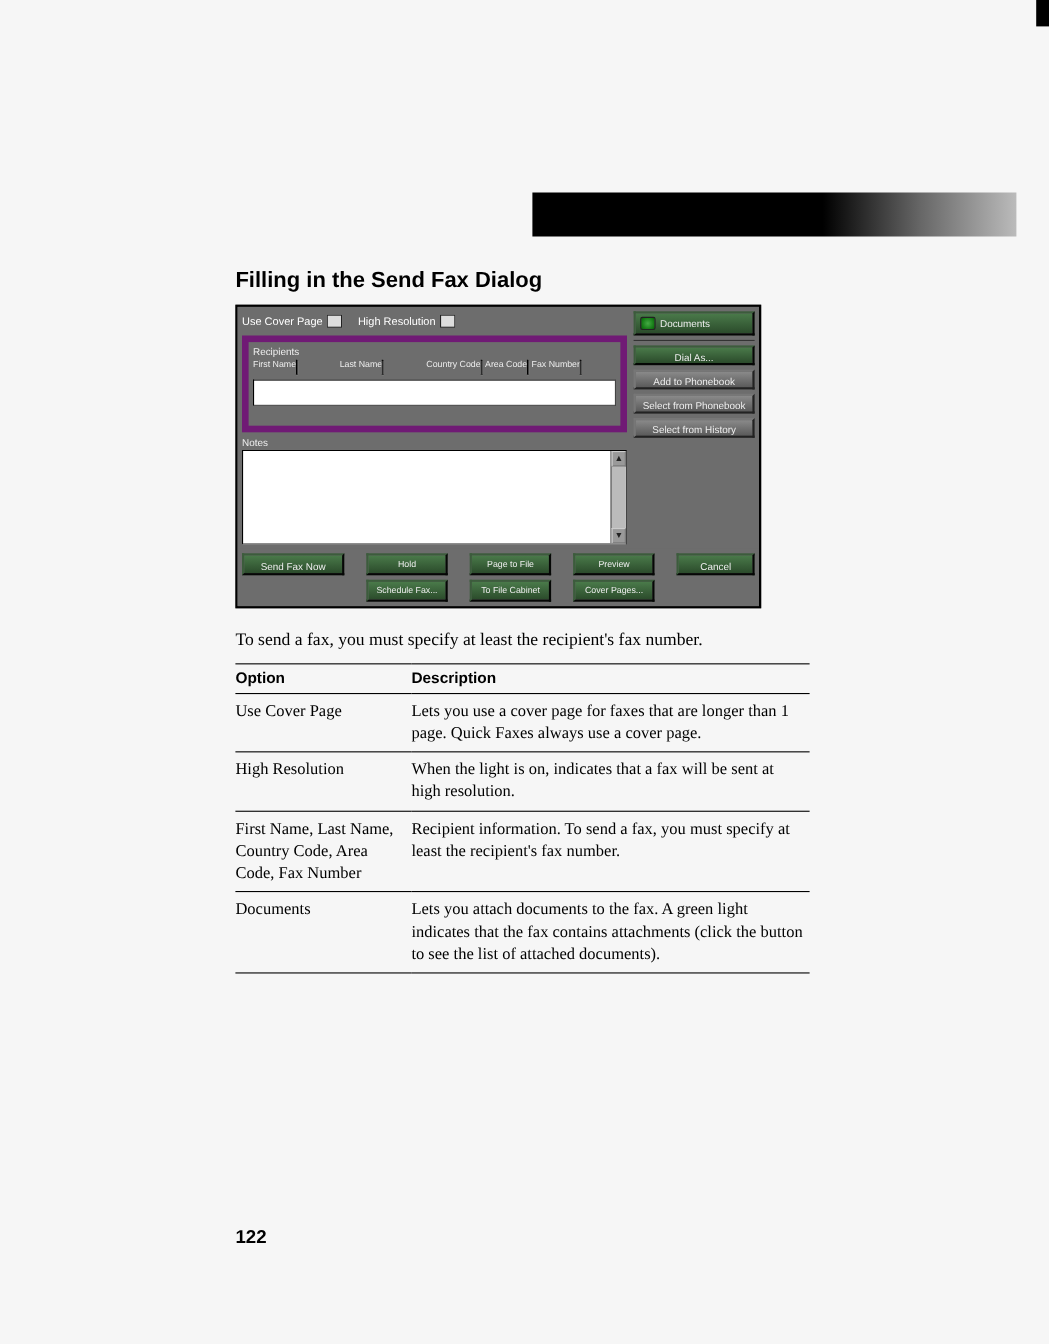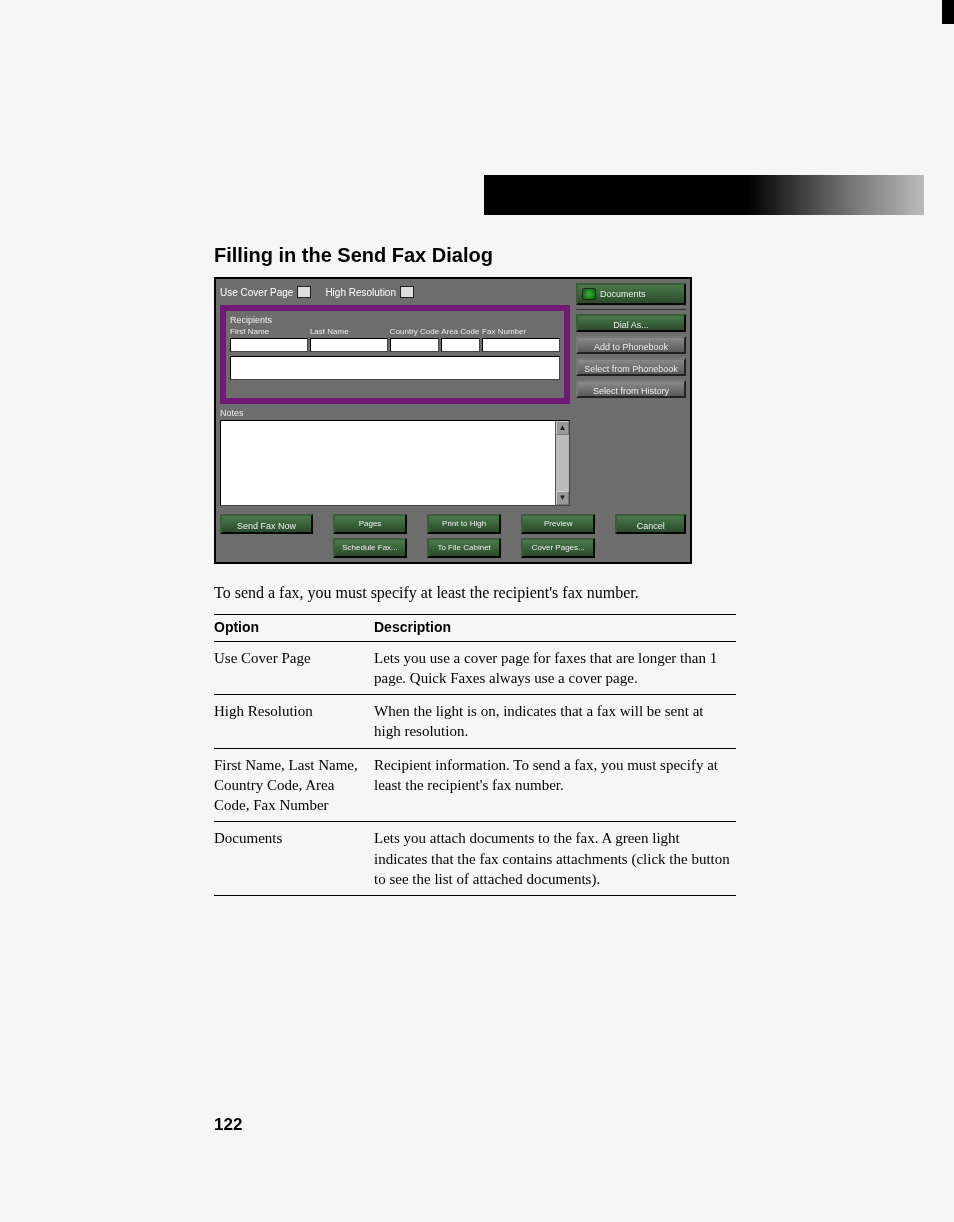--- a/index.html
+++ b/index.html
@@ -118,21 +118,20 @@
       font-size: 9px;
       color: #eee;
       margin-bottom: 2px;
     }
     .fields {
       display: flex;
       gap: 2px;
     }
     .fld {
       display: flex;
-      flex-direction: column;
     }
     .fld label {
       font-size: 8px;
       color: #eee;
       white-space: nowrap;
       margin-bottom: 2px;
     }
     .fld .inp {
       background: #fff;
       height: 14px;
@@ -335,25 +334,25 @@
         <div class="green-btn">Dial As...</div>
         <div class="gray-btn">Add to Phonebook</div>
         <div class="gray-btn">Select from Phonebook</div>
         <div class="gray-btn">Select from History</div>
       </div>
     </div>
 
     <div class="bottom-bar">
       <div class="bb-btn" style="flex:1.2">Send Fax Now</div>
       <div class="bb-col">
-        <div class="bb-btn">Pages</div>
+        <div class="bb-btn">Hold</div>
         <div class="bb-btn">Schedule Fax...</div>
       </div>
       <div class="bb-col">
-        <div class="bb-btn">Print to High</div>
+        <div class="bb-btn">Page to File</div>
         <div class="bb-btn">To File Cabinet</div>
       </div>
       <div class="bb-col">
         <div class="bb-btn">Preview</div>
         <div class="bb-btn">Cover Pages...</div>
       </div>
       <div class="bb-btn" style="flex:0.9">Cancel</div>
     </div>
   </div>
 

